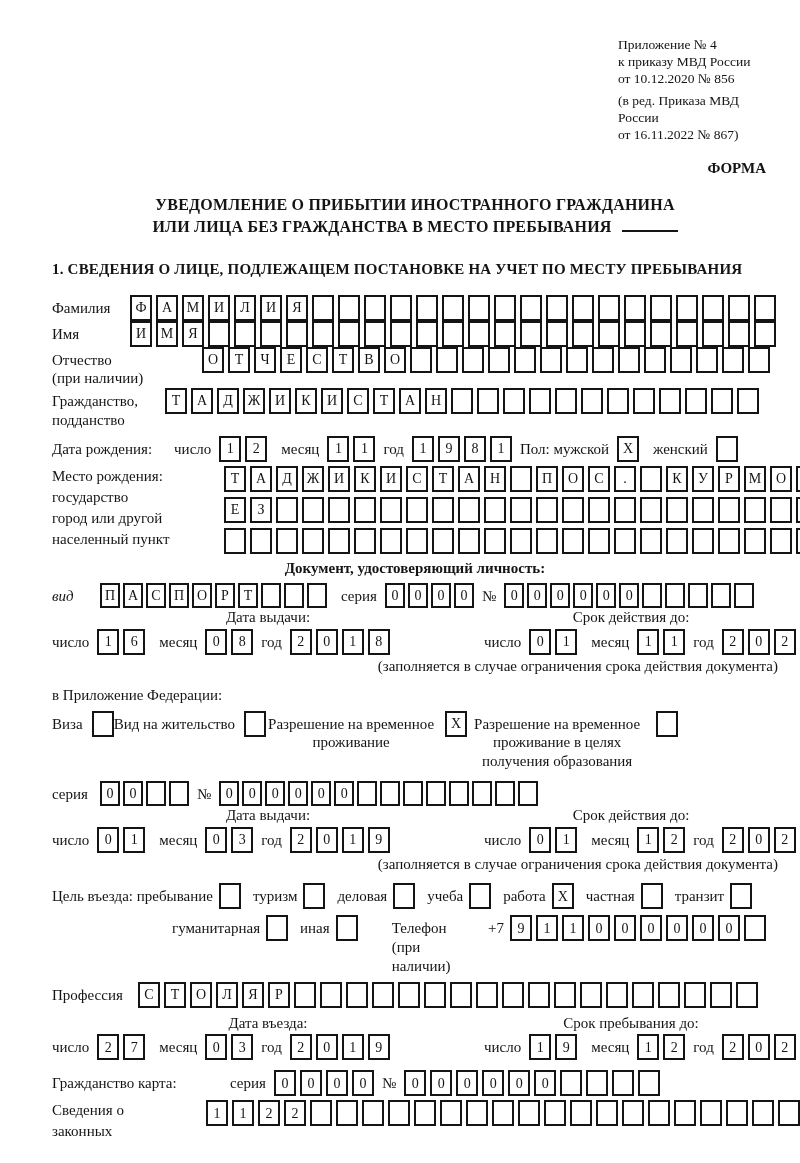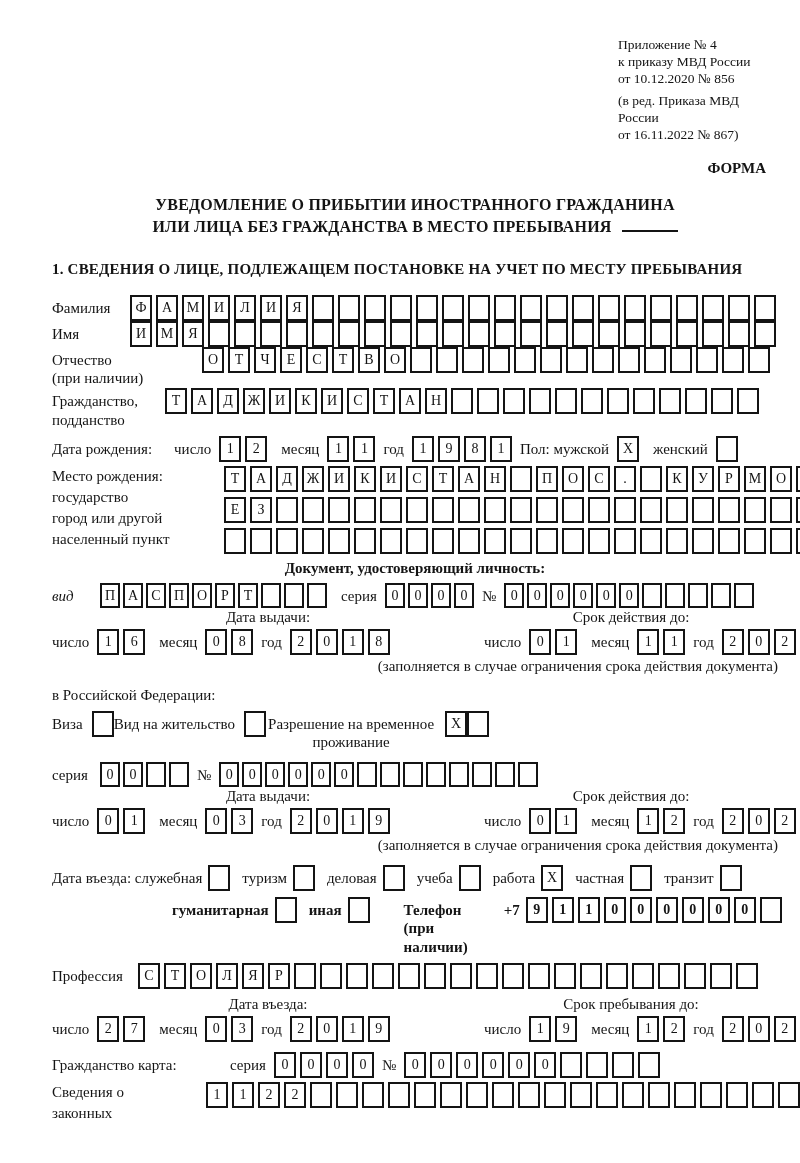--- a/index.html
+++ b/index.html
@@ -48,21 +48,21 @@
   
   .permit-row{display:flex;align-items:flex-start;margin:6px 0 10px 0;}
   .permit-item{display:flex;align-items:flex-start;}
   .plbl{padding-top:4px;margin-right:9px;}
   .plbl-c2{width:170px;text-align:center;padding-top:4px;margin-right:9px;}
   .plbl-c3{width:180px;text-align:center;padding-top:4px;margin-right:9px;}
   
   .purpose-row{display:flex;align-items:flex-start;margin-bottom:6px;flex-wrap:nowrap;}
   .popt{display:flex;align-items:flex-start;margin-right:12px;}
   .popt .plbl{margin-right:6px;}
-  .indent120{margin-left:120px;font-weight:bold;}
+  .indent120{margin-left:120px;}
   
   .rep-block{display:flex;align-items:flex-start;margin-top:4px;gap:24px;}
   .rep-lbls{flex:0 0 130px;line-height:21px;}
   .rep-rows .cells{display:flex;margin-bottom:5px;}
   .mt6{margin-top:6px;} .mt10{margin-top:10px;}
   .bold{font-weight:bold;}
   .center{text-align:center;}
 </style>
 </head>
 <body>
@@ -408,21 +408,21 @@
       <span class="cells">
           <span class="cell">2</span>
           <span class="cell">0</span>
           <span class="cell">2</span>
           <span class="cell">5</span>
         </span>
     </div>
   </div>
   <div class="note">(заполняется в случае ограничения срока действия документа)</div>
 
-  <div>в Российской Федерации:</div>
+  <div>в Приложение Федерации:</div>
 
   <div class="permit-row">
     <span class="permit-item">
       <span class="plbl">Виза</span>
       <span class="cells">
           <span class="cell"></span>
         </span>
     </span>
     <span class="permit-item">
       <span class="plbl">Вид на жительство</span>
@@ -430,20 +430,21 @@
           <span class="cell"></span>
         </span>
     </span>
     <span class="permit-item">
       <span class="plbl-c2">Разрешение на временное проживание</span>
       <span class="cells">
           <span class="cell">X</span>
         </span>
     </span>
     <span class="permit-item">
+      <span class="plbl-c3">Разрешение на временное проживание в целях получения образования</span>
       <span class="cells">
           <span class="cell"></span>
         </span>
     </span>
   </div>
 
   <div class="frow">
     <span class="flbl" style="width:48px;">серия</span>
     <span class="cells sm">
         <span class="cell">0</span>
@@ -511,21 +512,21 @@
           <span class="cell">0</span>
           <span class="cell">2</span>
           <span class="cell">5</span>
         </span>
     </div>
   </div>
   <div class="note">(заполняется в случае ограничения срока действия документа)</div>
 
   <div class="purpose-row">
     <span class="popt">
-      <span class="plbl">Дата въезда: служебная</span>
+      <span class="plbl">Цель въезда: пребывание</span>
       <span class="cells">
           <span class="cell"></span>
         </span>
     </span>
     <span class="popt">
       <span class="plbl">туризм</span>
       <span class="cells">
           <span class="cell"></span>
         </span>
     </span>

